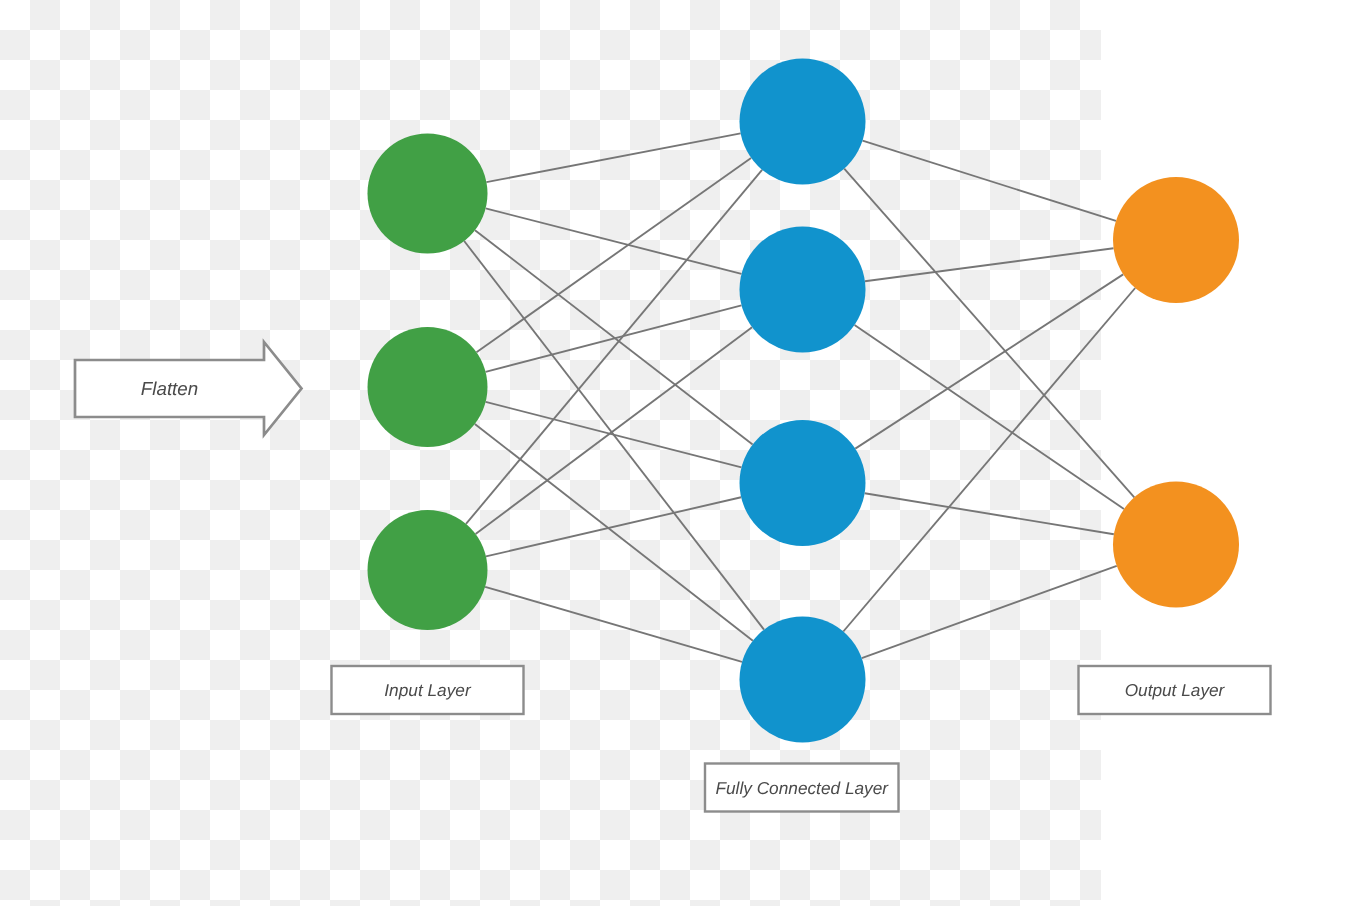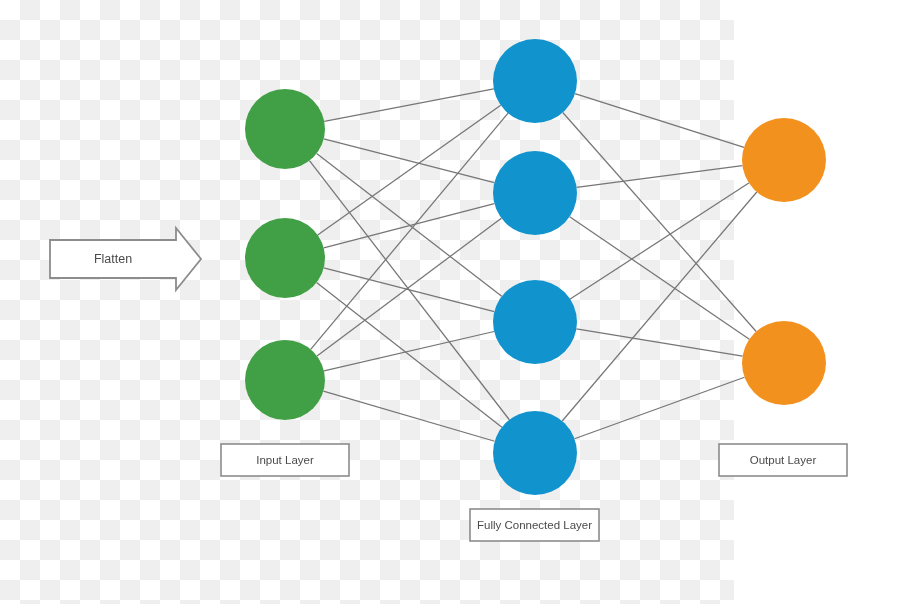--- a/index.html
+++ b/index.html
@@ -16,20 +16,21 @@
     position: relative;
     width: 734px;
     height: 604px;
     
     background-color: #ffffff;
     background-image:
       linear-gradient(45deg, #efefef 25%, transparent 25%, transparent 75%, #efefef 75%, #efefef),
       linear-gradient(45deg, #efefef 25%, transparent 25%, transparent 75%, #efefef 75%, #efefef);
     background-size: 40px 40px;
     background-position: 0 0, 20px 20px;
+    font-style: italic;
   }
   #diagram-svg {
     position: absolute;
     left: 0;
     top: 0;
     width: 900px;
     height: 604px;
   }
   .label-box-text {
     font-size: 11.5px;

